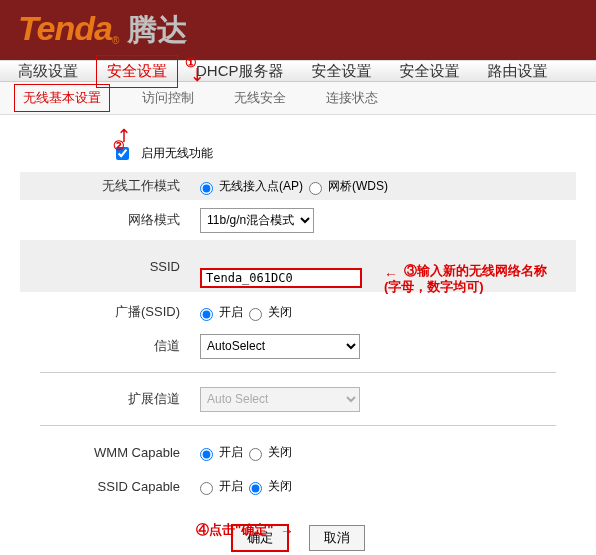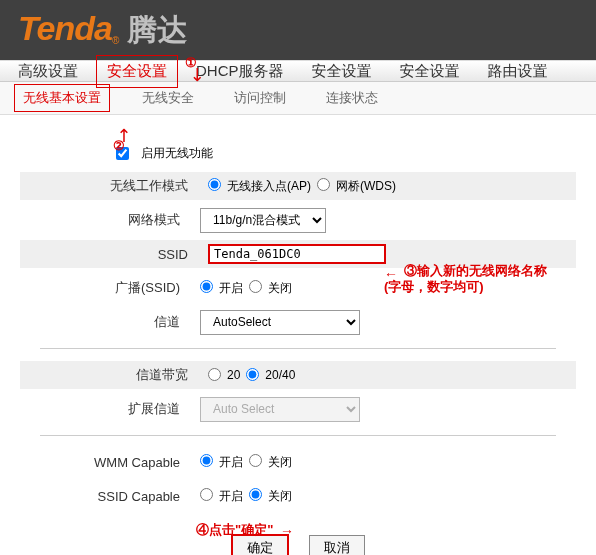--- a/index.html
+++ b/index.html
@@ -1,36 +1,36 @@
 <!DOCTYPE html>
 <html><head>
 <meta charset="utf-8">
 <style>
 * { box-sizing: border-box; margin: 0; padding: 0; }
 body { font-family: "Microsoft YaHei", SimSun, Arial, sans-serif; font-size: 12px; background: #fff; width: 596px; position: relative; }
-.header { height: 60px; background: #404040; display: flex; align-items: center; padding-left: 18px; }
+.header { height: 60px; background: #7f1d1d; display: flex; align-items: center; padding-left: 18px; }
 .logo { display: flex; align-items: baseline; }
 .logo-en { font-family: Arial, sans-serif; font-size: 34px; font-weight: bold; color: #e87817; letter-spacing: -1px; font-style: italic; }
 .logo-r { font-size: 10px; color: #e87817; vertical-align: top; position: relative; top: 4px; }
 .logo-cn { font-size: 30px; color: #c0c0c0; font-weight: bold; margin-left: 8px; }
 .nav-main { background: linear-gradient(#fff, #e8e8e8); border-top: 1px solid #ddd; border-bottom: 1px solid #ccc; height: 22px; display: flex; align-items: center; padding: 0 4px; }
 .nav-item { padding: 6px 10px; color: #333; font-size: 15px; cursor: pointer; margin: 0 4px; }
 .nav-item.active { border: 1px solid #d00; color: #d00; }
 .sub-nav { height: 32px; background: #f8f8f8; border-bottom: 1px solid #ddd; display: flex; align-items: center; padding: 16px 2px; }
 .sub-item { padding: 4px 8px; color: #666; font-size: 13px; cursor: pointer; margin: 0 12px; }
 .sub-item.active { border: 1px solid #d00; color: #d00; }
 .content { padding: 30px 20px 20px 20px; }
 .row { display: flex; align-items: center; margin: 6px 0; min-height: 28px; }
-.row.shaded { background: #efefef; padding: 4px 8px; }
+.row.shaded { background: #efefef; padding: 4px 0; }
 .label { width: 180px; text-align: right; padding-right: 20px; color: #333; font-size: 13px; }
-.field { flex: 1; display: flex; align-items: flex-start; gap: 6px; font-size: 12px; }
+.field { flex: 1; display: flex; align-items: flex-end; gap: 6px; font-size: 12px; }
 .enable-row { margin-left: 96px; margin-bottom: 10px; display: flex; align-items: center; gap: 12px; }
 input[type=text] { border: 1px solid #999; padding: 2px 4px; font-size: 12px; height: 20px; }
-input.highlight-input { border: 2px solid #d00; width: 178px; font-family: monospace; }
-select { border: 1px solid #999; padding: 1px 8px; font-size: 12px; height: 25px; background: #fff; }
+input.highlight-input { border: 2px solid #d00; width: 162px; font-family: monospace; margin-top: 24px; }
+select { border: 1px solid #999; padding: 1px 2px; font-size: 12px; height: 25px; background: #fff; }
 select.disabled { background: #eee; color: #888; }
 hr { border: none; border-top: 1px solid #ccc; margin: 12px 20px; }
 .btn-row { text-align: center; margin-top: 24px; }
 .btn { display: inline-block; padding: 3px 14px; border: 1px solid #888; background: #f5f5f5; cursor: pointer; font-size: 13px; margin: 0 8px; }
 .btn.highlight { border: 2px solid #d00; }
 .anno { position: absolute; color: #d00; font-size: 13px; font-weight: bold; pointer-events: none; }
 .anno-1 { top: 55px; left: 185px; }
 .anno-2 { top: 138px; left: 113px; }
 .anno-3 { top: 262px; left: 404px; }
 .anno-3b { top: 278px; left: 384px; }
@@ -55,22 +55,22 @@
   <div class="nav-item">高级设置</div>
   <div class="nav-item active">安全设置</div>
   <div class="nav-item">DHCP服务器</div>
   <div class="nav-item">安全设置</div>
   <div class="nav-item">安全设置</div>
   <div class="nav-item">路由设置</div>
 </div>
 
 <div class="sub-nav">
   <div class="sub-item active">无线基本设置</div>
+  <div class="sub-item">访问控制</div>
   <div class="sub-item">无线安全</div>
-  <div class="sub-item">访问控制</div>
   <div class="sub-item">连接状态</div>
 </div>
 
 <div class="content">
 
   <div class="enable-row">
     <input type="checkbox" checked="" style="">
     <span>启用无线功能</span>
   </div>
 
@@ -114,29 +114,20 @@
     <div class="label">信道</div>
     <div class="field">
       <select style="width:160px">
         <option>AutoSelect</option>
       </select>
     </div>
   </div>
 
   <hr>
 
-  <div class="row shaded">
-    <div class="label">信道带宽</div>
-    <div class="field">
-      <input type="radio" name="bw" style="">
-      <span>20</span>
-      <input type="radio" name="bw" checked="" style="">
-      <span>20/40</span>
-    </div>
-  </div>
 
   <div class="row">
     <div class="label">扩展信道</div>
     <div class="field">
       <select class="disabled" disabled="" style="width:160px">
         <option>Auto Select</option>
       </select>
     </div>
   </div>
 

